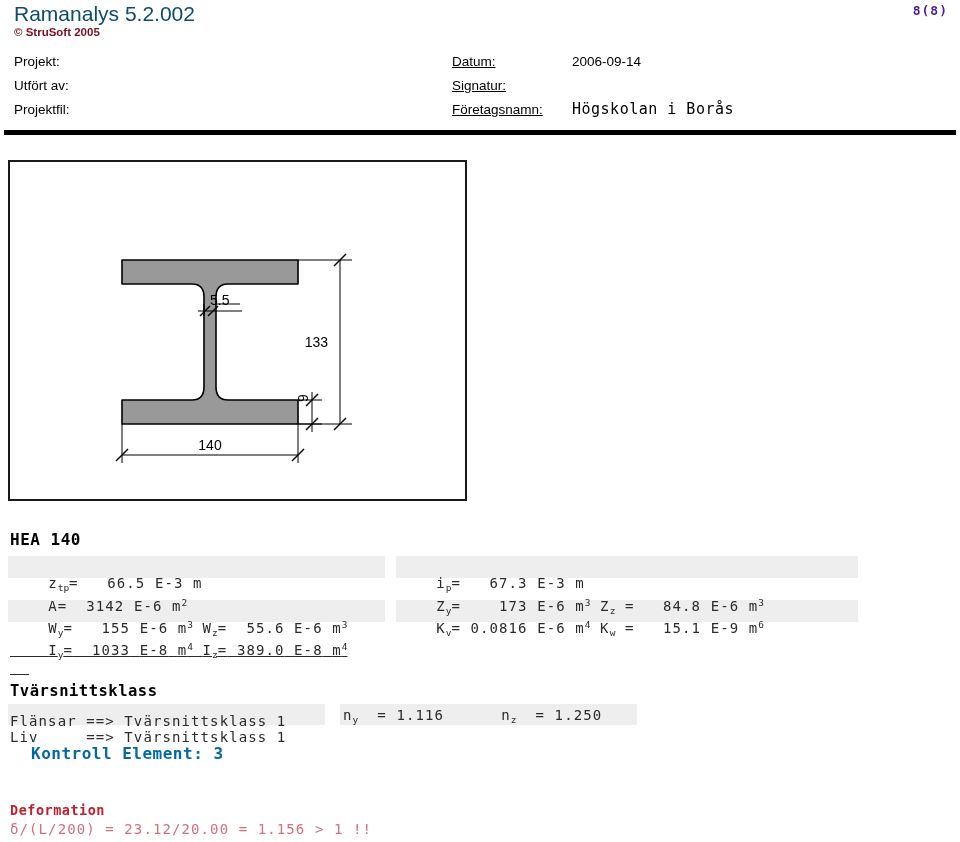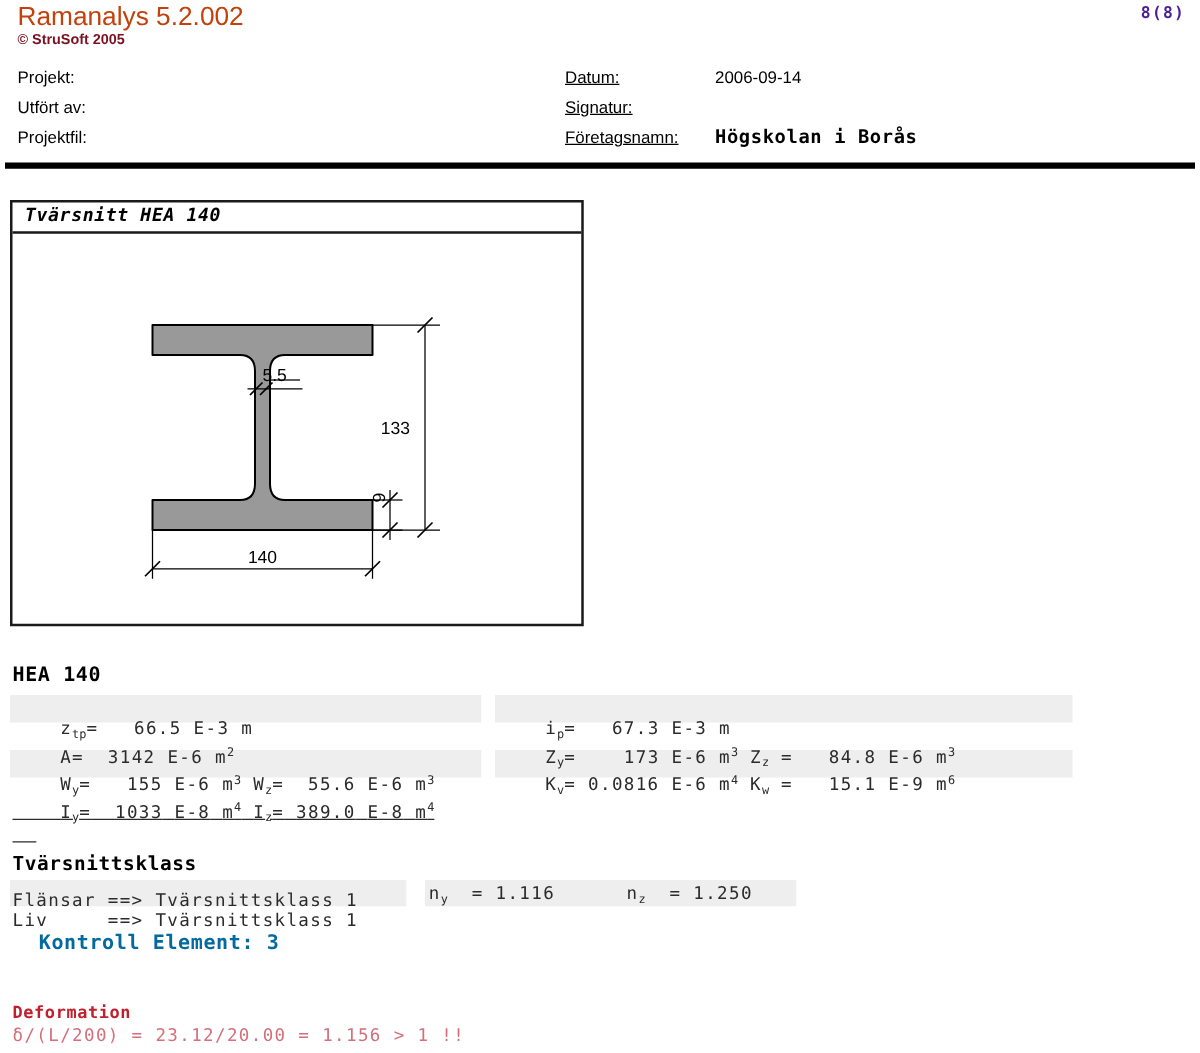--- a/index.html
+++ b/index.html
@@ -16,21 +16,21 @@
     overflow: hidden;
   }
 
   
   .hdr-title {
     position: absolute;
     left: 14px;
     top: 2px;
     font-family: "Liberation Sans", sans-serif;
     font-size: 21px;
-    color: #c2410c;
+    color: #0c4a6e;
     letter-spacing: 0px;
     white-space: nowrap;
   }
   .hdr-copy {
     position: absolute;
     left: 14px;
     top: 26px;
     font-family: "Liberation Sans", sans-serif;
     font-size: 11.5px;
     font-weight: bold;
@@ -60,21 +60,21 @@
     position: absolute;
     font-family: "Liberation Sans", sans-serif;
     font-size: 13.5px;
     color: #000;
     white-space: nowrap;
   }
   .hdr-val-mono {
     position: absolute;
     font-family: "DejaVu Sans Mono", monospace;
     font-size: 15px;
-    font-weight: bold;
+    font-weight: normal;
     color: #000;
     white-space: nowrap;
     letter-spacing: 0.5px;
   }
 
   .hdr-l1 { top: 54px; }
   .hdr-l2 { top: 78px; }
   .hdr-l3 { top: 102px; }
 
   .hdr-col-left  { left: 14px; }
@@ -251,23 +251,20 @@
   <div class="hdr-lbl hdr-col-mid hdr-l3">Företagsnamn:</div>
 
   <div class="hdr-val hdr-col-val hdr-l1">2006-09-14</div>
   <div class="hdr-val hdr-col-val hdr-l2"></div>
   <div class="hdr-val-mono hdr-col-val hdr-l3" style="top:100px;">Högskolan i Borås</div>
 
   <div class="hdr-rule"></div>
 </div>
 
 <div class="draw-frame">
-  <div class="draw-frame-title">
-    <span>Tvärsnitt HEA 140</span>
-  </div>
   <div class="draw-canvas">
     <svg width="455" height="314" viewBox="0 0 455 314" xmlns="http://www.w3.org/2000/svg">
 
       <path d="M 112 73
                L 288 73
                L 288 97
                L 218 97
                C 210 97 206 101 206 110
                L 206 200
                C 206 209 210 213 218 213

